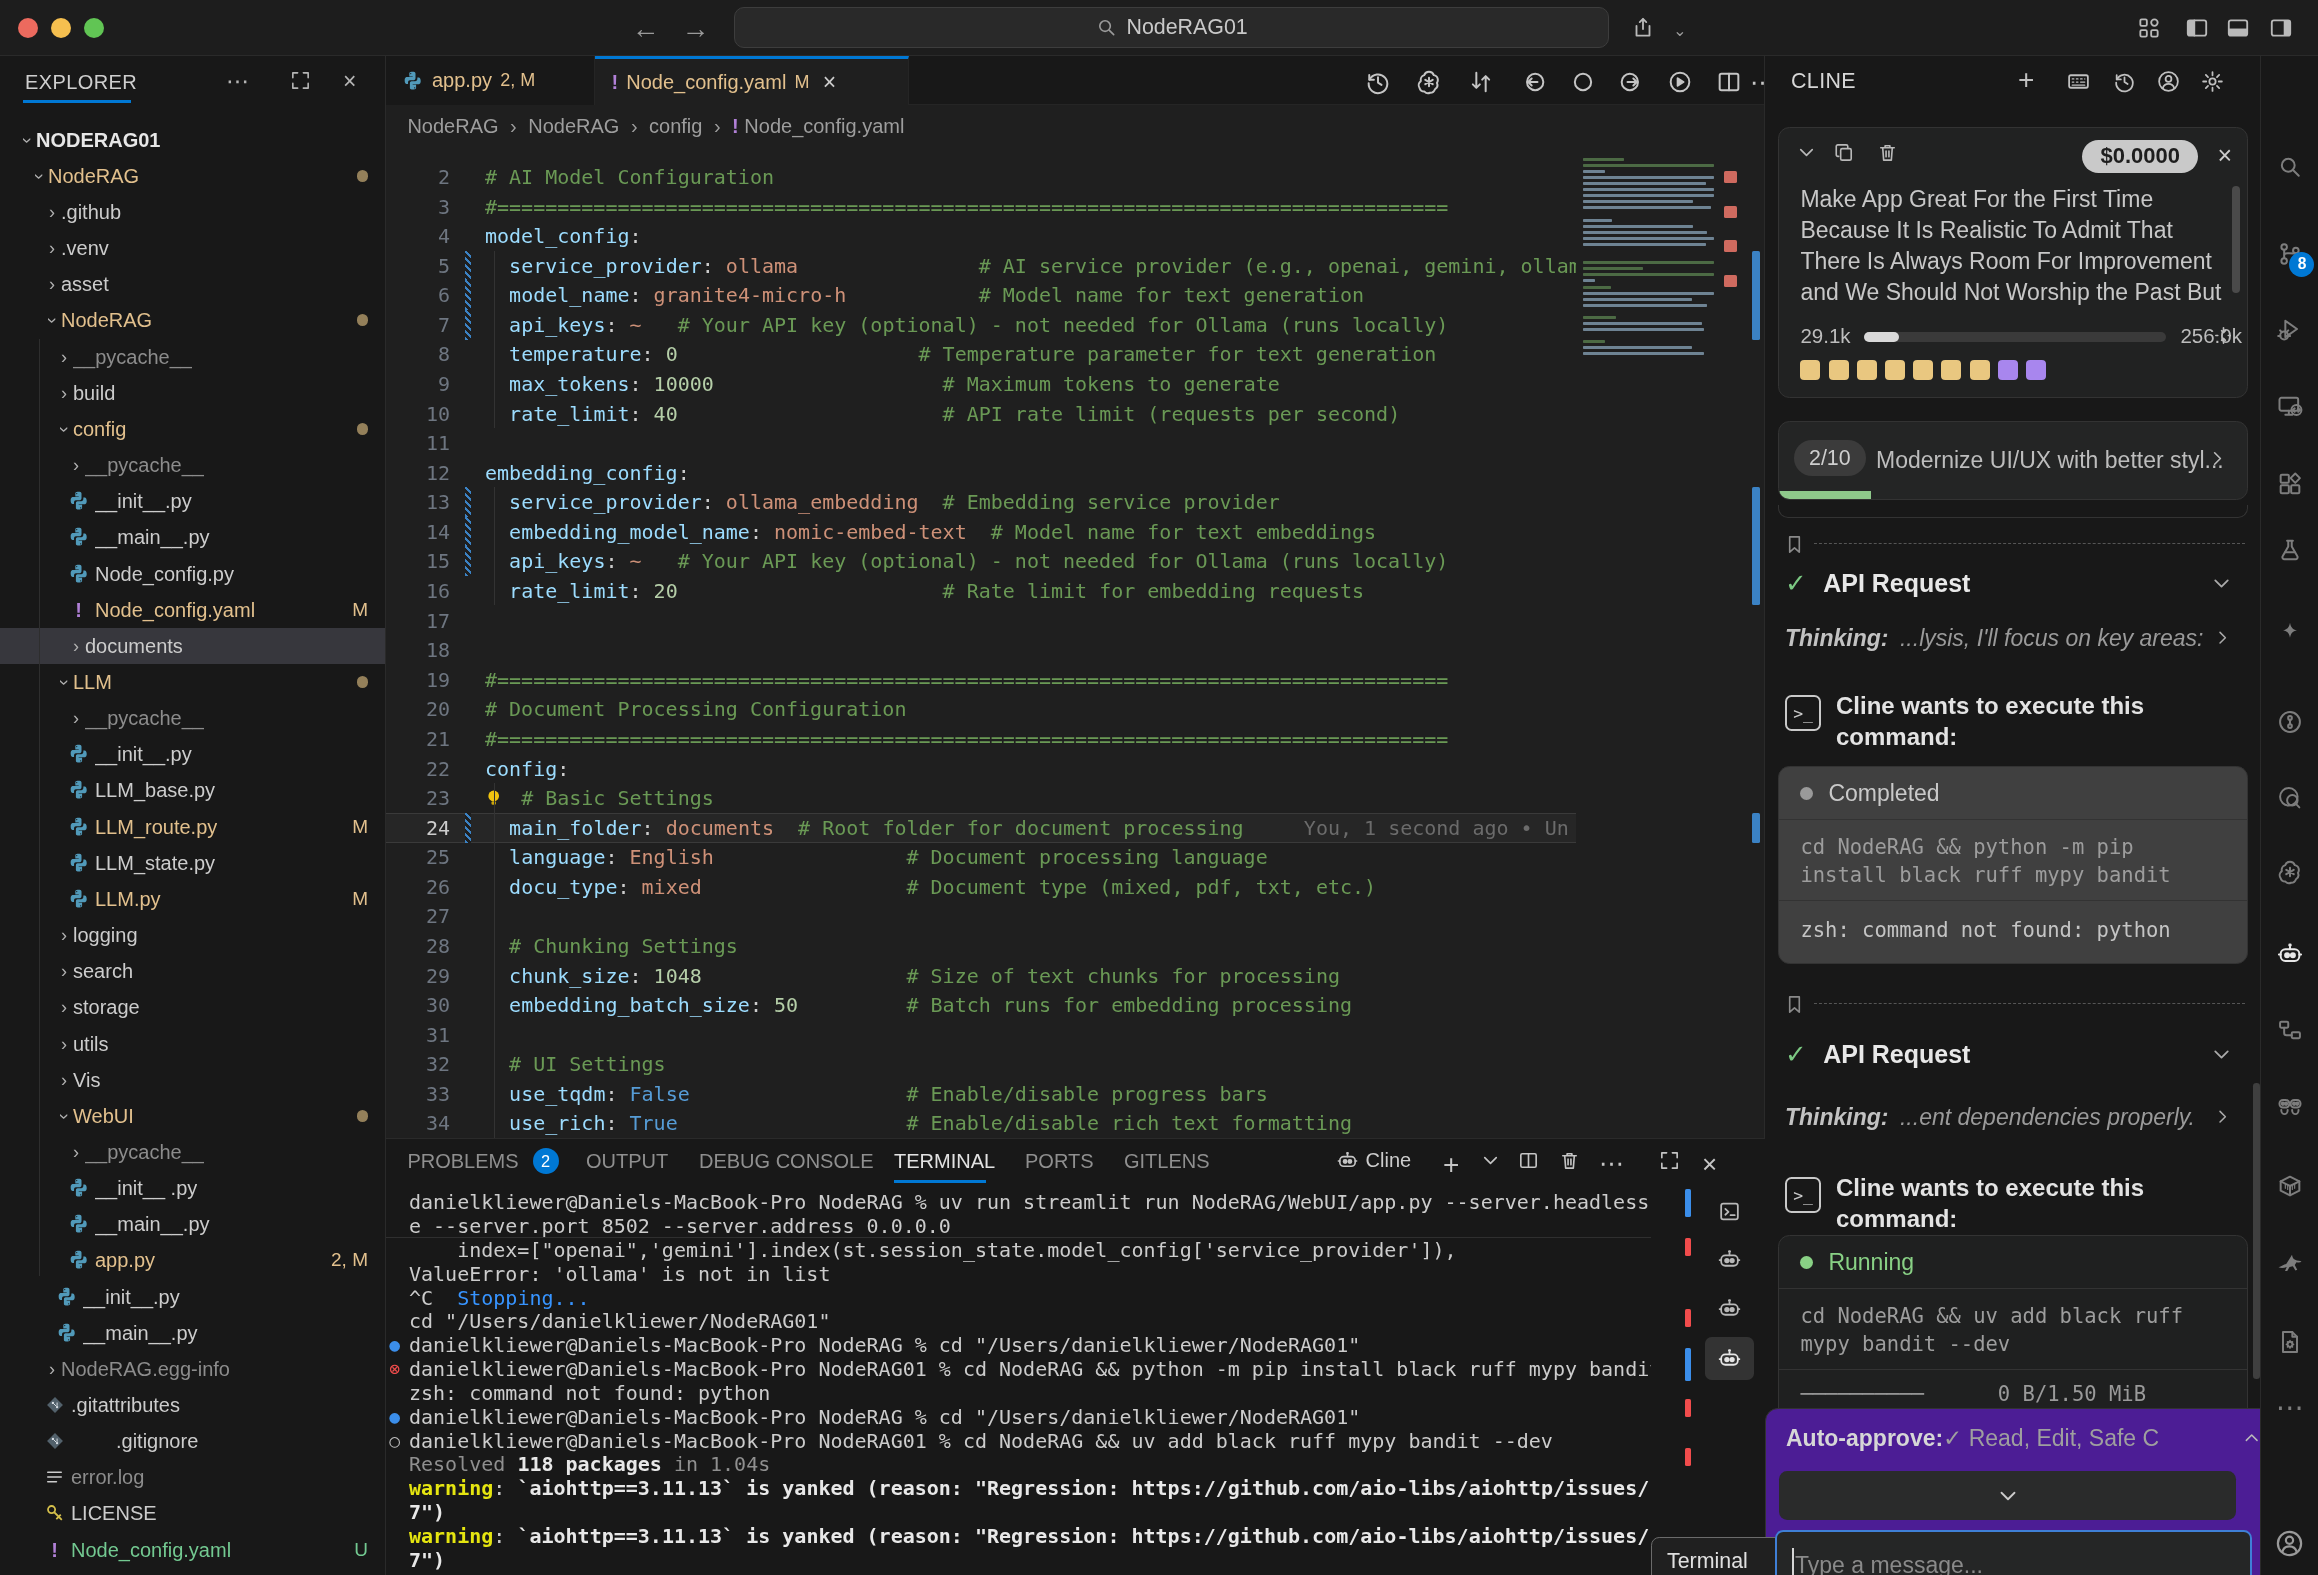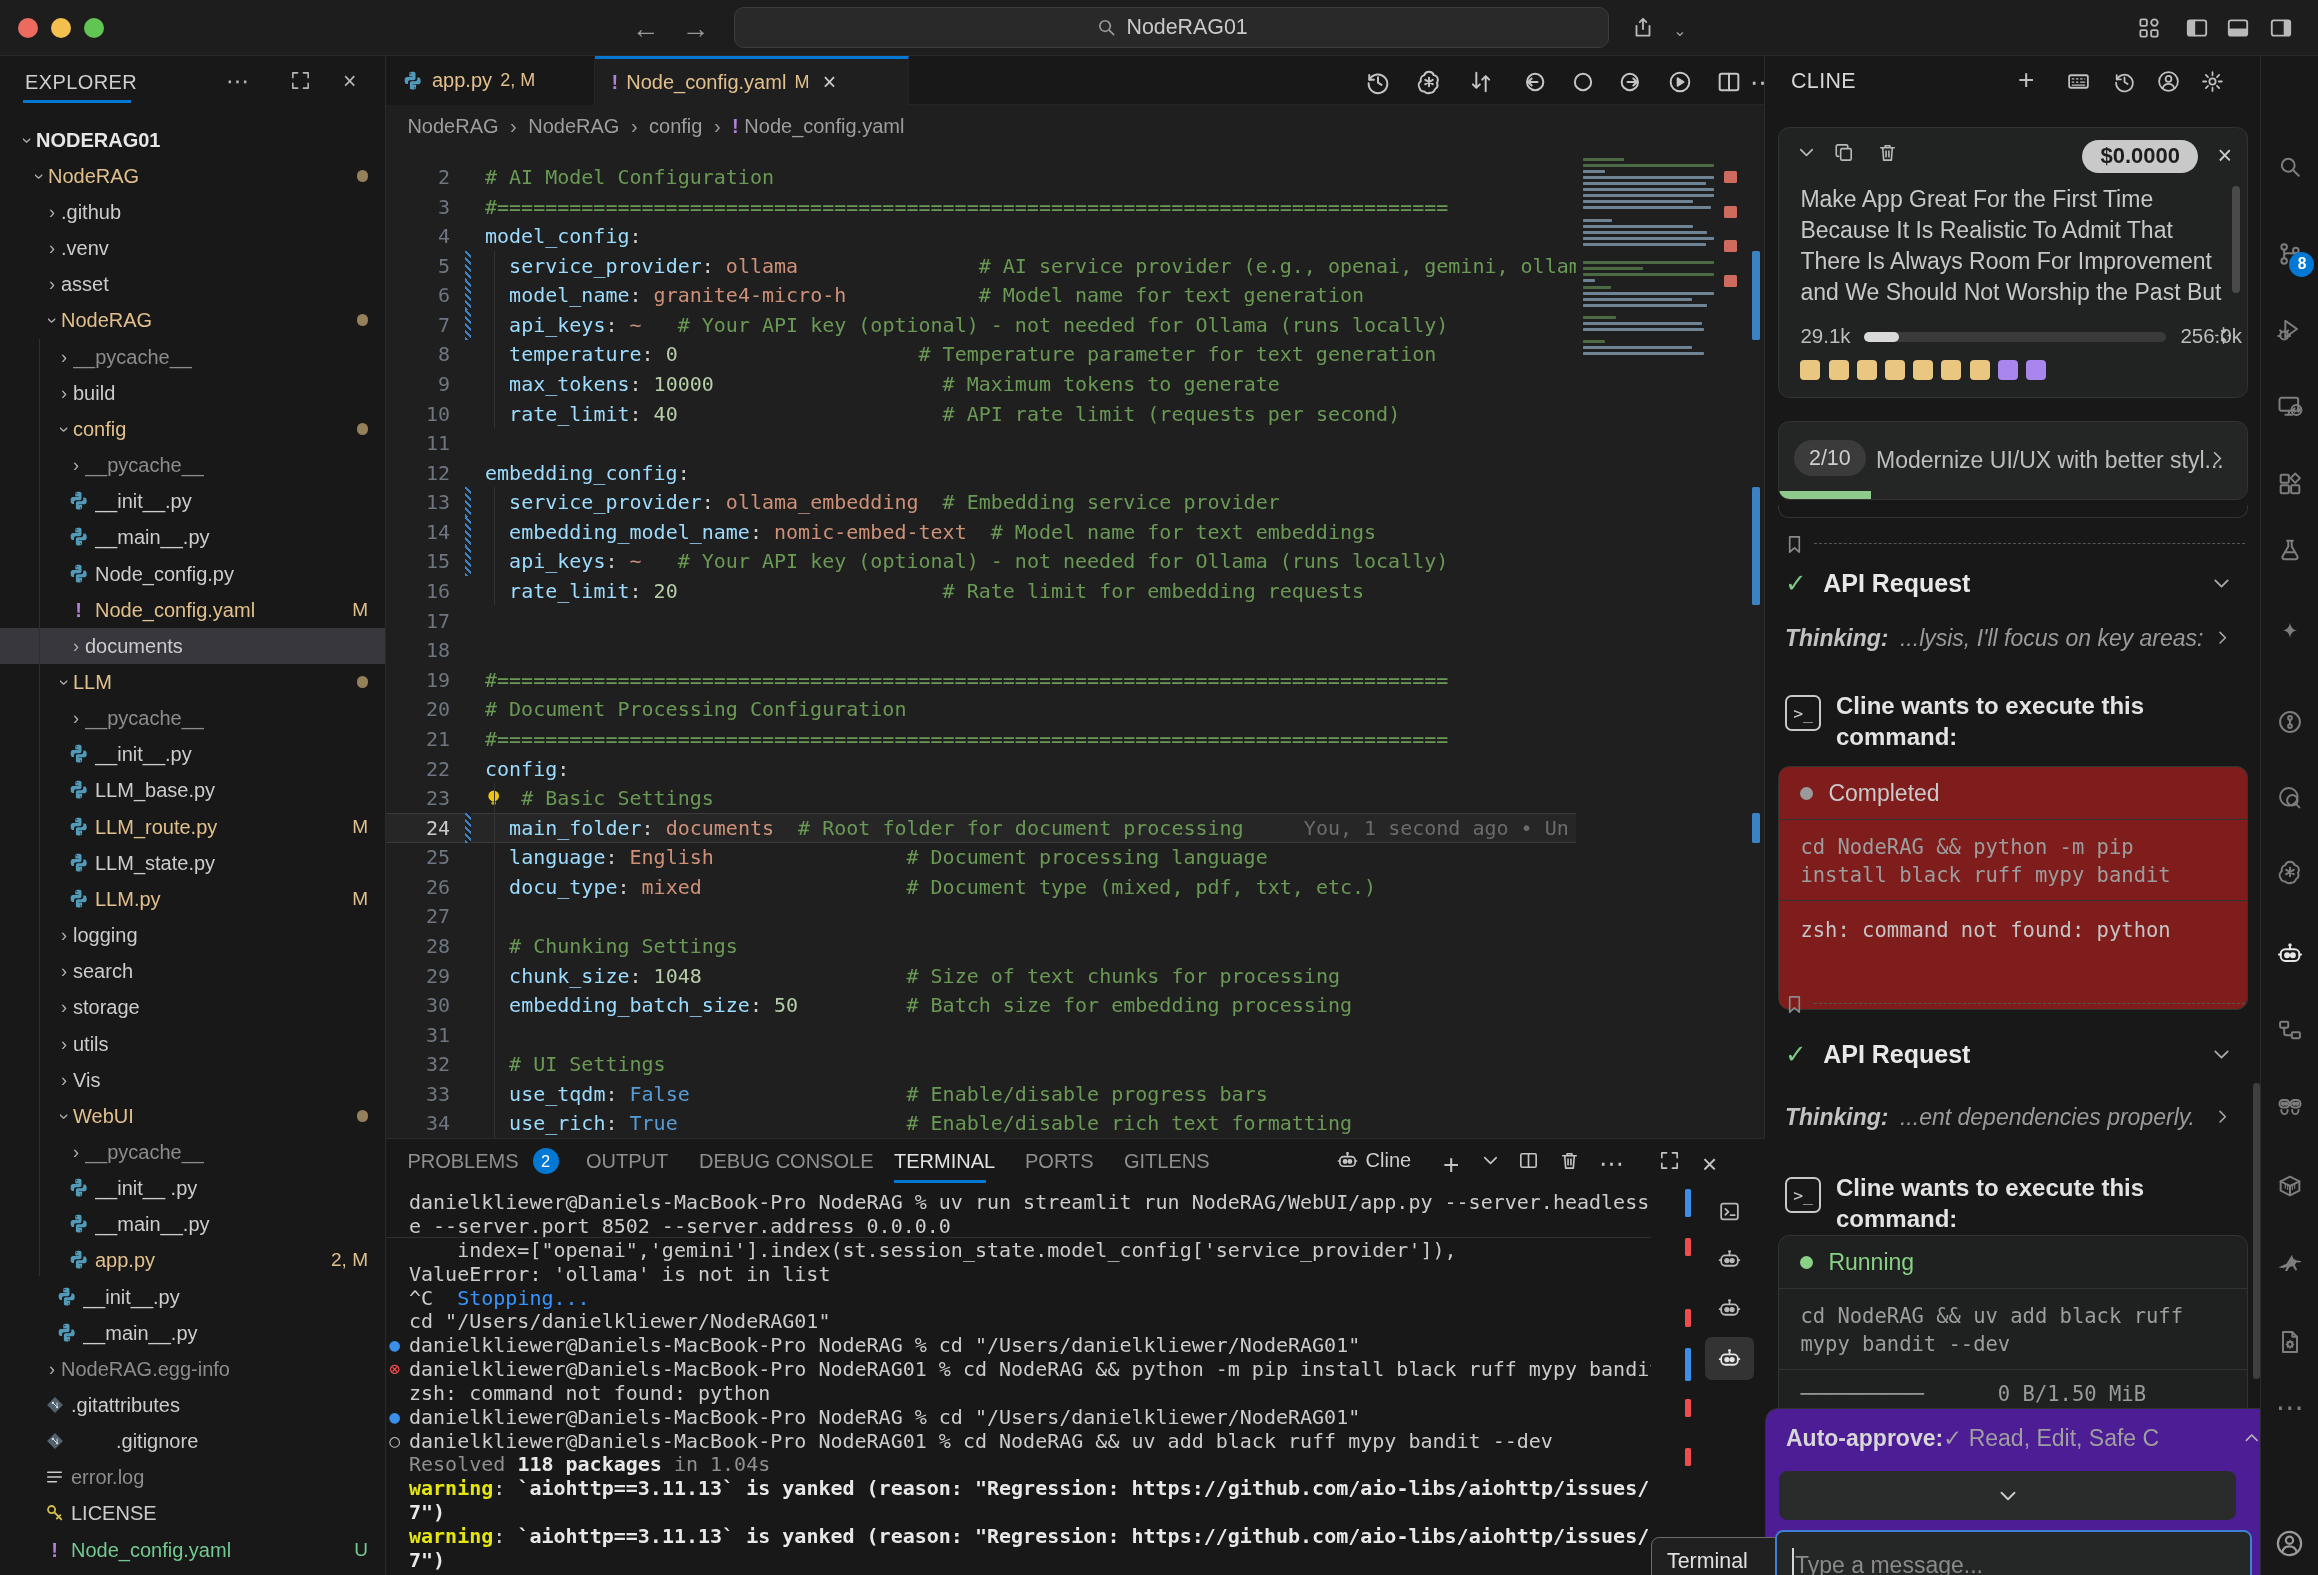--- a/index.html
+++ b/index.html
@@ -567,21 +567,21 @@
           <div class="cline-row" style="top: 635px;"><span class="lnum">23</span><span id="bulb23" style="top:4.1px;"><svg width="21.4" height="21.4" viewBox="0 0 24 24">
                 <circle cx="12" cy="10" r="6" fill="#f1c40f"></circle>
                 <rect x="9.5" y="16" width="5" height="4" rx="1.4" fill="#caa50c"></rect>
               </svg></span><span class="codetext"><span class="s-p">   </span><span class="s-c"># Basic Settings</span></span></div>
           <div class="cline-row" style="top: 665px;"><span class="lnum curn">24</span><span class="modmark"></span><span class="codetext"><span class="s-p">  </span><span class="s-k">main_folder</span><span class="s-p">: </span><span class="s-s">documents</span><span class="s-p">  </span><span class="s-c"># Root folder for document processing</span><span class="s-g">     You, 1 second ago • Un</span></span></div>
           <div class="cline-row" style="top: 694px;"><span class="lnum">25</span><span class="codetext"><span class="s-p">  </span><span class="s-k">language</span><span class="s-p">: </span><span class="s-s">English</span><span class="s-p">                </span><span class="s-c"># Document processing language</span></span></div>
           <div class="cline-row" style="top: 724px;"><span class="lnum">26</span><span class="codetext"><span class="s-p">  </span><span class="s-k">docu_type</span><span class="s-p">: </span><span class="s-s">mixed</span><span class="s-p">                 </span><span class="s-c"># Document type (mixed, pdf, txt, etc.)</span></span></div>
           <div class="cline-row" style="top: 753px;"><span class="lnum">27</span><span class="codetext"></span></div>
           <div class="cline-row" style="top: 783px;"><span class="lnum">28</span><span class="codetext"><span class="s-p">  </span><span class="s-c"># Chunking Settings</span></span></div>
           <div class="cline-row" style="top: 813px;"><span class="lnum">29</span><span class="codetext"><span class="s-p">  </span><span class="s-k">chunk_size</span><span class="s-p">: </span><span class="s-n">1048</span><span class="s-p">                 </span><span class="s-c"># Size of text chunks for processing</span></span></div>
-          <div class="cline-row" style="top: 842px;"><span class="lnum">30</span><span class="codetext"><span class="s-p">  </span><span class="s-k">embedding_batch_size</span><span class="s-p">: </span><span class="s-n">50</span><span class="s-p">         </span><span class="s-c"># Batch size for embedding processing</span></span></div>
+          <div class="cline-row" style="top: 842px;"><span class="lnum">30</span><span class="codetext"><span class="s-p">  </span><span class="s-k">embedding_batch_size</span><span class="s-p">: </span><span class="s-n">50</span><span class="s-p">         </span><span class="s-c"># Batch runs for embedding processing</span></span></div>
           <div class="cline-row" style="top: 872px;"><span class="lnum">31</span><span class="codetext"></span></div>
           <div class="cline-row" style="top: 901px;"><span class="lnum">32</span><span class="codetext"><span class="s-p">  </span><span class="s-c"># UI Settings</span></span></div>
           <div class="cline-row" style="top: 931px;"><span class="lnum">33</span><span class="codetext"><span class="s-p">  </span><span class="s-k">use_tqdm</span><span class="s-p">: </span><span class="s-b">False</span><span class="s-p">                  </span><span class="s-c"># Enable/disable progress bars</span></span></div>
           <div class="cline-row" style="top: 960px;"><span class="lnum">34</span><span class="codetext"><span class="s-p">  </span><span class="s-k">use_rich</span><span class="s-p">: </span><span class="s-b">True</span><span class="s-p">                   </span><span class="s-c"># Enable/disable rich text formatting</span></span></div>
         </div>
       <div class="iguide" style="top:103px; height:177px;"></div>
       <div class="iguide" style="top:339px; height:118px;"></div>
       <div class="iguide" style="top:635px; height:355px;"></div>
       <div id="minimap">
           <div class="mmbar" style="left: 6.6px; top: 10px; width: 41px; background: rgb(85, 120, 75); opacity: 0.85;"></div>
@@ -872,21 +872,21 @@
             <path d="M9 6l6 6-6 6"></path>
           </svg>
         </span>
     </div>
 
     <div class="execrow" style="top:634px; height:66px;">
       <span class="execic">&gt;_</span>
       <div class="exectxt">Cline wants to execute this command:</div>
     </div>
 
-    <div class="card" style="top:710px; height:244px; background:#7f1d1d;">
+    <div class="card" style="top:710px; height:198px; background:#404040;">
       <div class="cmdhead">
           <span class="cdot" style="background:#9a9a9a;"></span>
           <span style="color:#c9c9c9;">Completed</span>
         </div>
       <div class="cmdcode" style="top:66px;">cd NodeRAG &amp;&amp; python -m pip install black ruff mypy bandit</div>
       <div class="cmddiv" style="top:133px;"></div>
       <div class="cmdout" style="top:151px;">zsh: command not found: python</div>
     </div>
 
     <div class="dashdiv" style="top:935px;">

